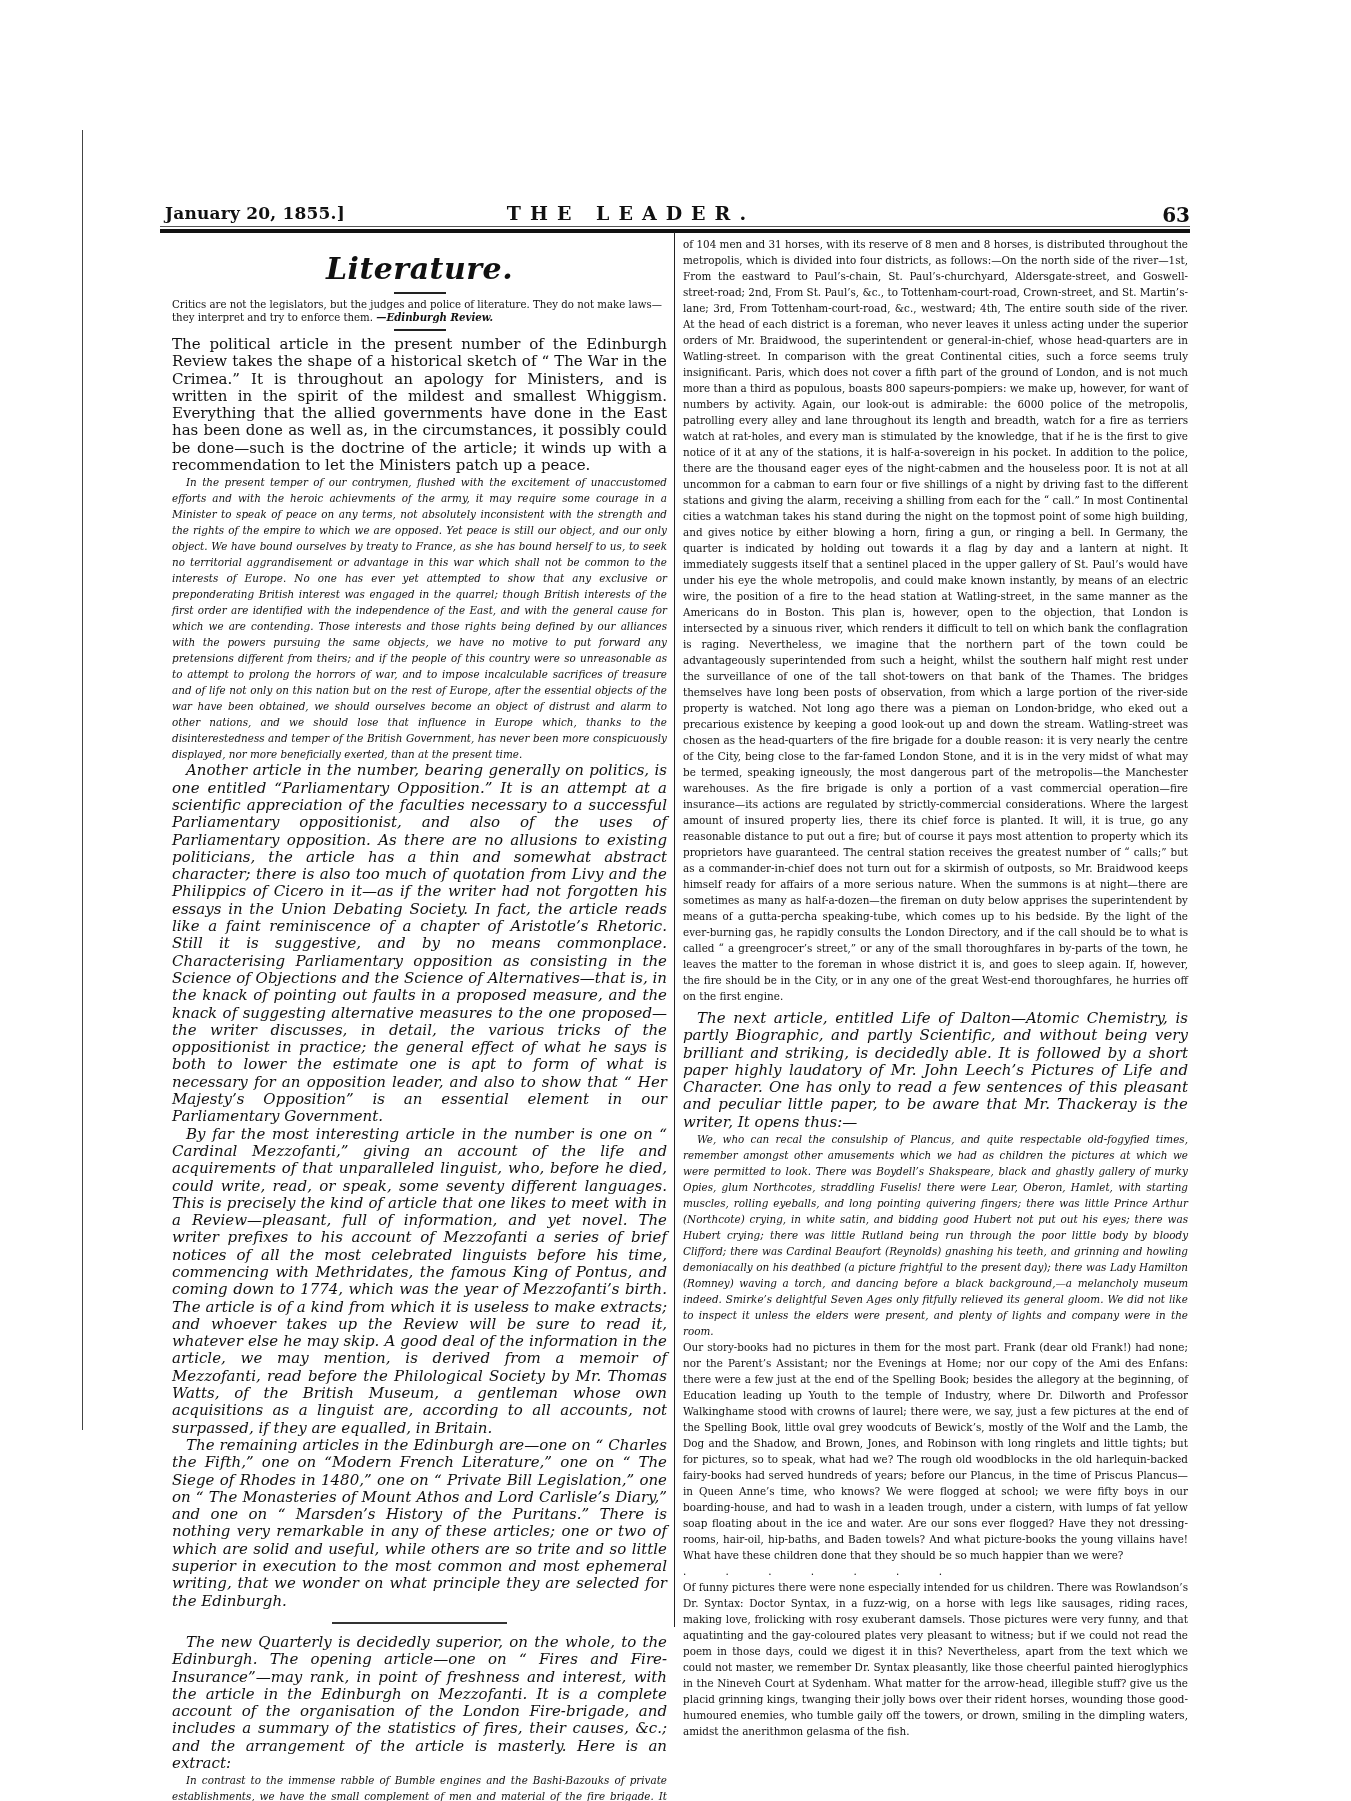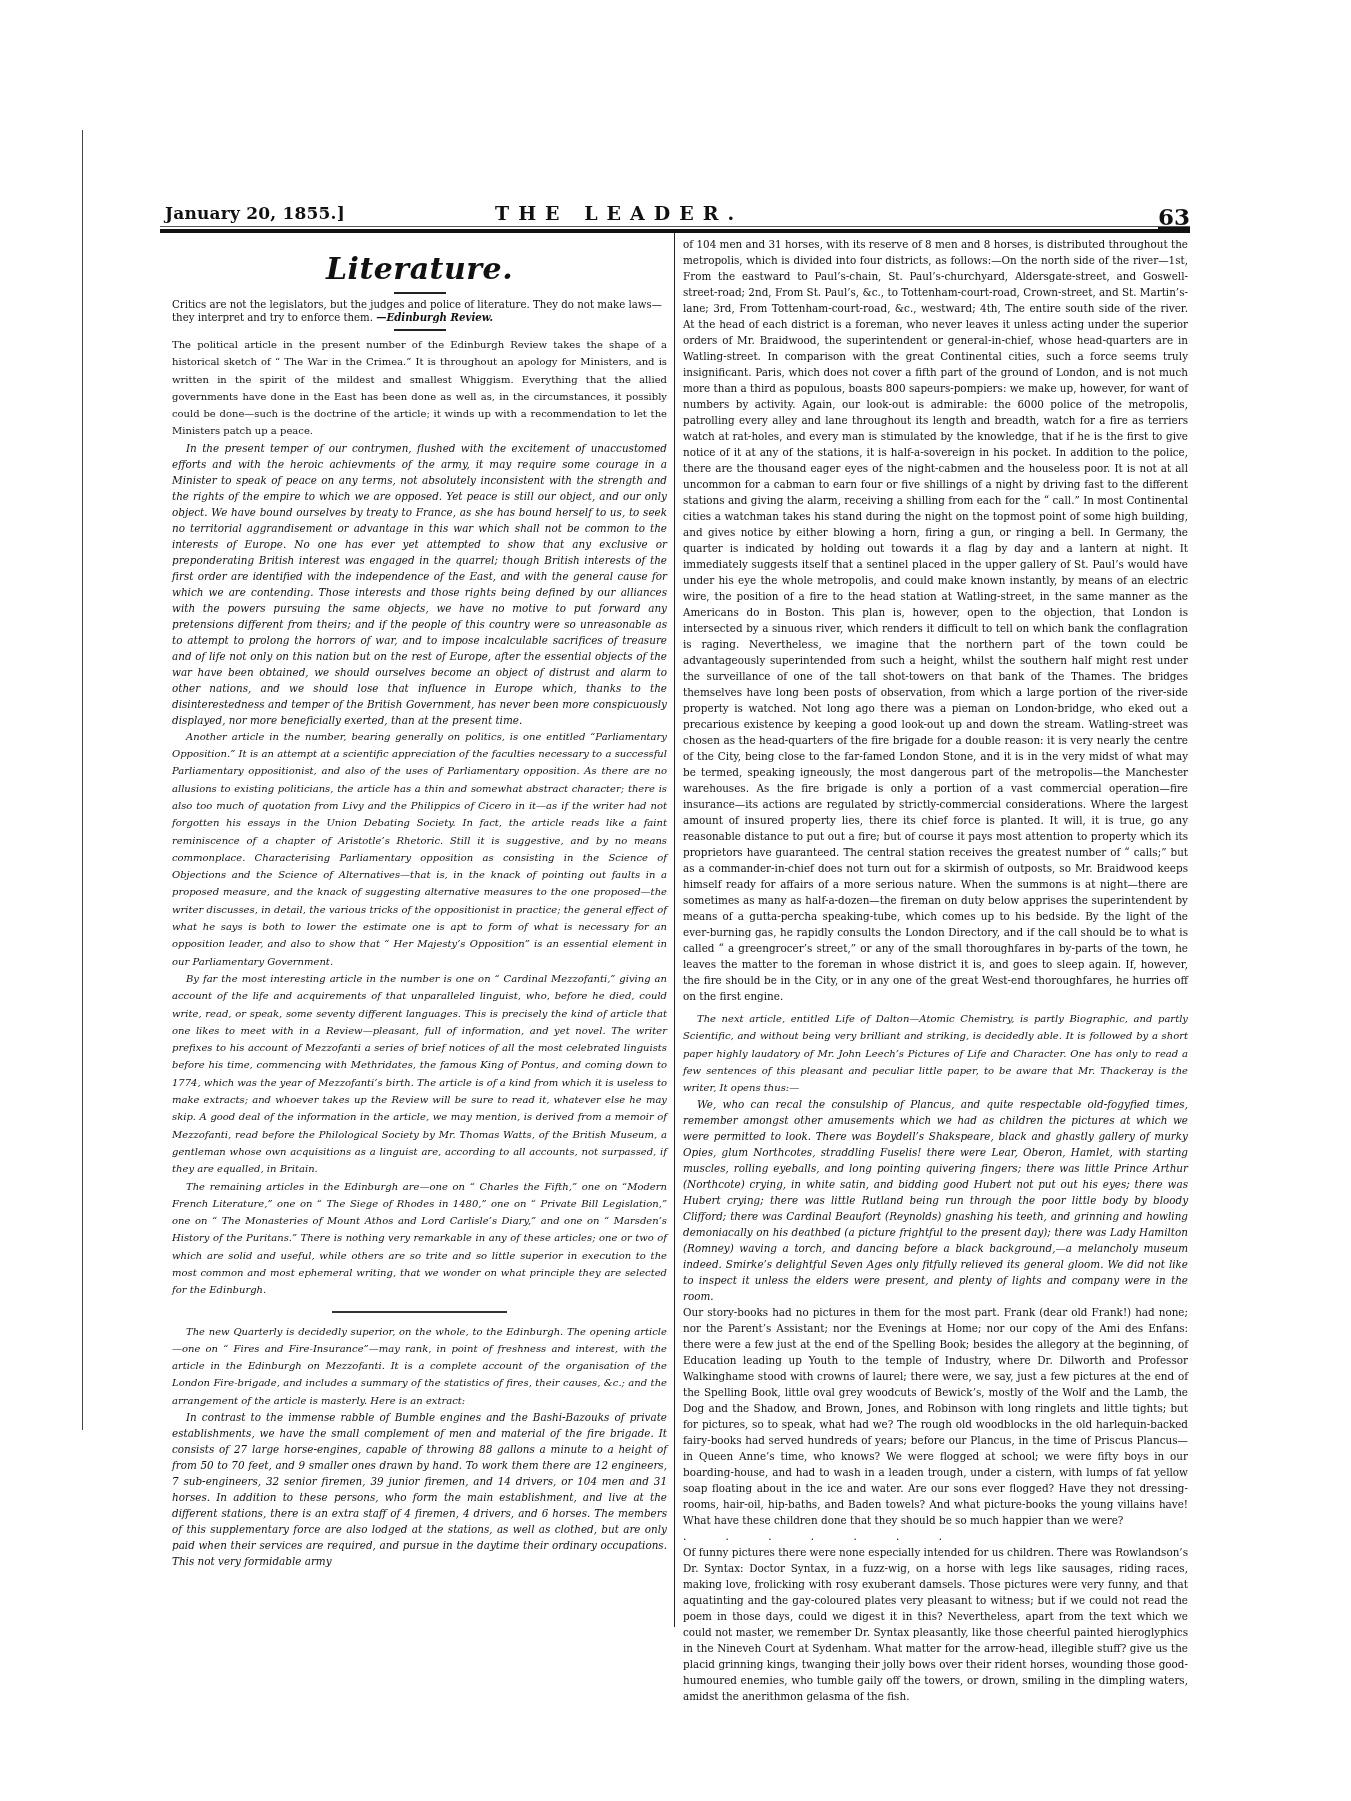--- a/index.html
+++ b/index.html
@@ -1,33 +1,33 @@
 <!DOCTYPE html>
 <html><head>
 <meta charset="utf-8">
 <style>
   html, body { margin:0; padding:0; background:#ffffff; }
   body { width:1351px; height:1801px; position:relative; overflow:hidden; font-family:"DejaVu Serif", serif; color:#111; }
   .margin-line { position:absolute; left:82px; top:130px; width:1px; height:1300px; background:#444; }
   .header { position:absolute; left:165px; top:203px; width:1025px; height:24px; }
   .hdr-date { position:absolute; left:0; top:0; font-size:17px; font-weight:bold; letter-spacing:0.2px; }
-  .hdr-title { position:absolute; left:330px; top:-1px; width:260px; text-align:left; font-size:19px; letter-spacing:9px; font-weight:bold; }
-  .hdr-page { position:absolute; right:0; top:0; font-size:23px; font-weight:bold;text-decoration:underline; }
+  .hdr-title { position:absolute; left:330px; top:-1px; width:260px; text-align:right; font-size:19px; letter-spacing:9px; font-weight:bold; }
+  .hdr-page { position:absolute; right:0; top:0; font-size:20px; font-weight:bold; }
   .rule-top { position:absolute; left:160px; top:229px; width:1030px; height:4px; background:#111; }
   .rule-top2 { position:absolute; left:160px; top:226px; width:1030px; height:1px; background:#555; }
   .col-divider { position:absolute; left:674px; top:232px; width:1px; height:1395px; background:#222; }
   .col { position:absolute; top:236px; }
   .col-left { left:172px; width:495px;margin-top:13px; }
   .col-right { left:683px; width:505px; }
   .section-title { text-align:center; font-family:"DejaVu Serif", serif; font-weight:bold; font-size:30px; font-style:italic; margin:2px 0 6px 0; letter-spacing:0.5px; }
   .short-rule { width:52px; height:2px; background:#222; margin:5px auto; }
   .epigraph { font-size:10.2px; line-height:12px; text-align:left; margin:4px 0; }
   .epigraph i { font-weight:bold; }
   p { margin:0; text-align:justify; }
-  .body { font-size:10px; line-height:17.3px; }
+  .body { font-size:15px; line-height:17.3px; }
   .small { font-size:10.4px; line-height:16px; }
   .indent { text-indent:14px;font-style:italic; }
   .mid-rule { width:175px; height:2px; background:#333; margin:12px auto 10px auto; }
   .dots { letter-spacing:18px; }
 </style>
 </head>
 <body>
 
 <div class="margin-line"></div>
 

